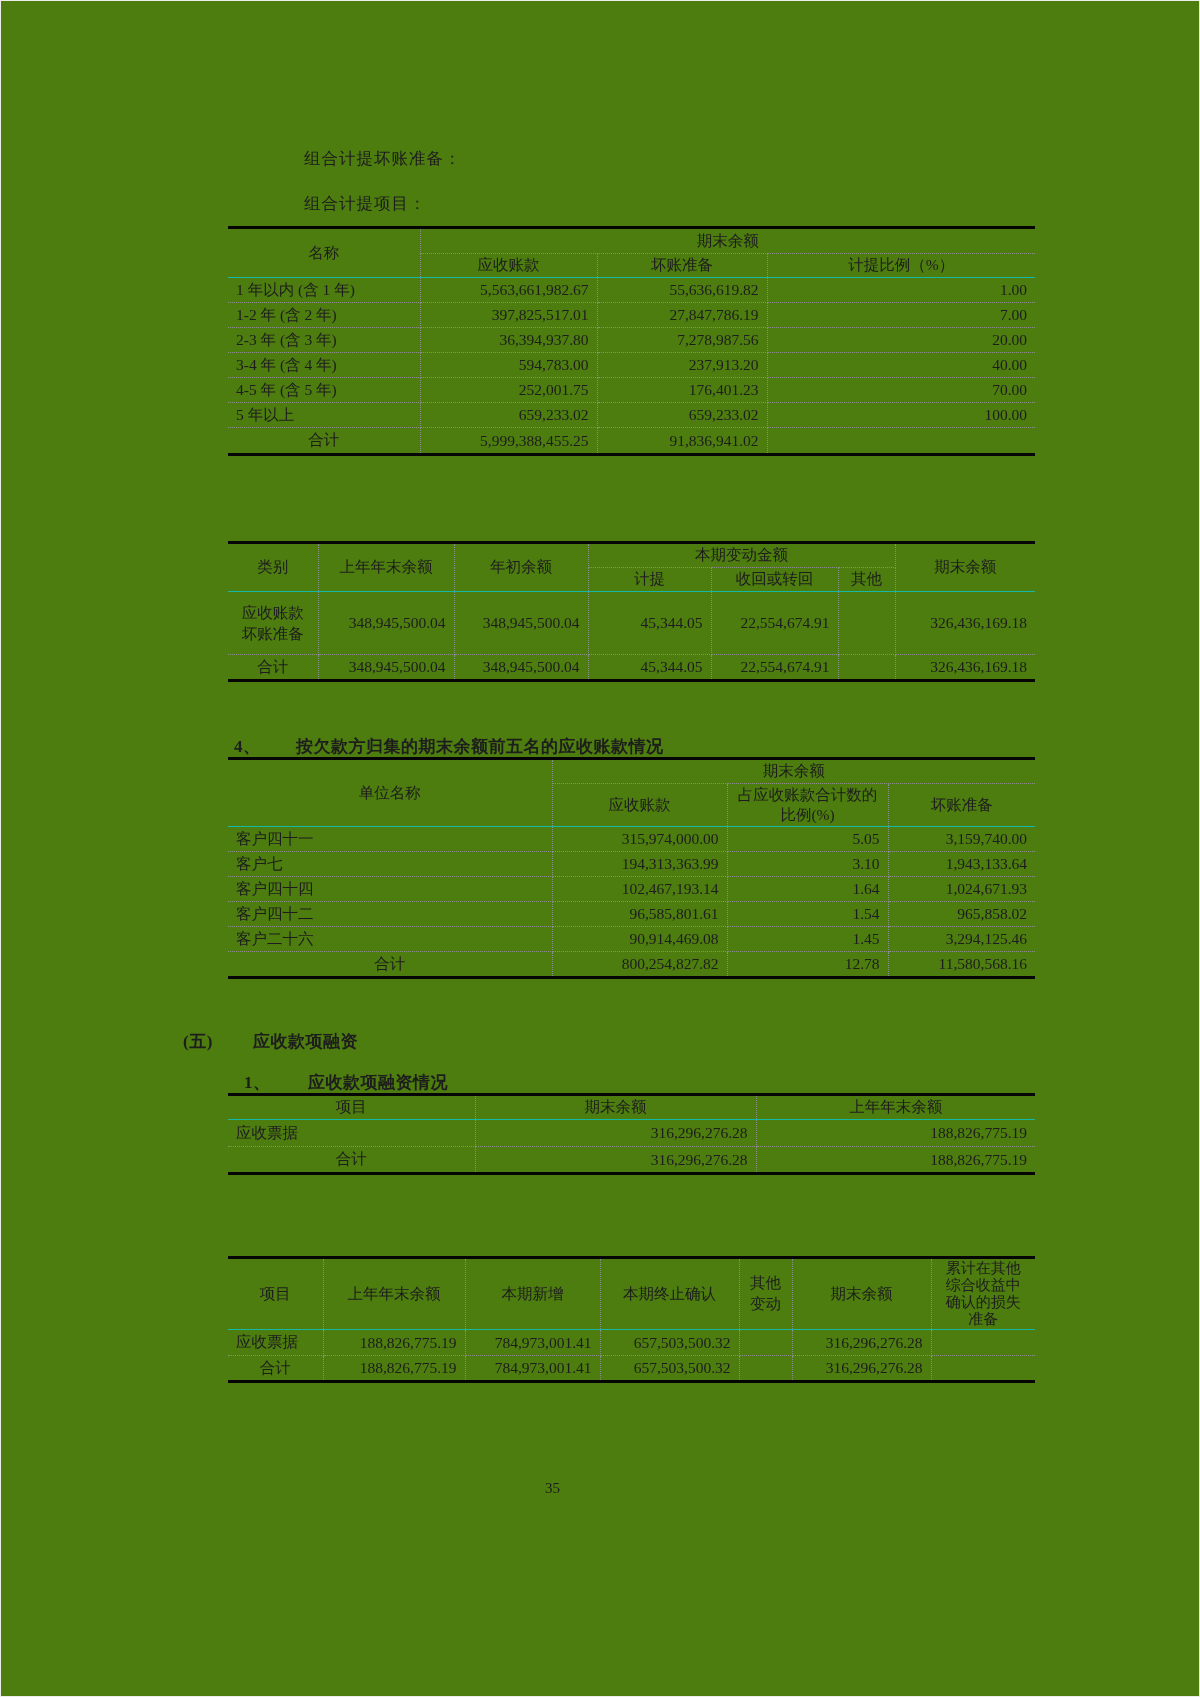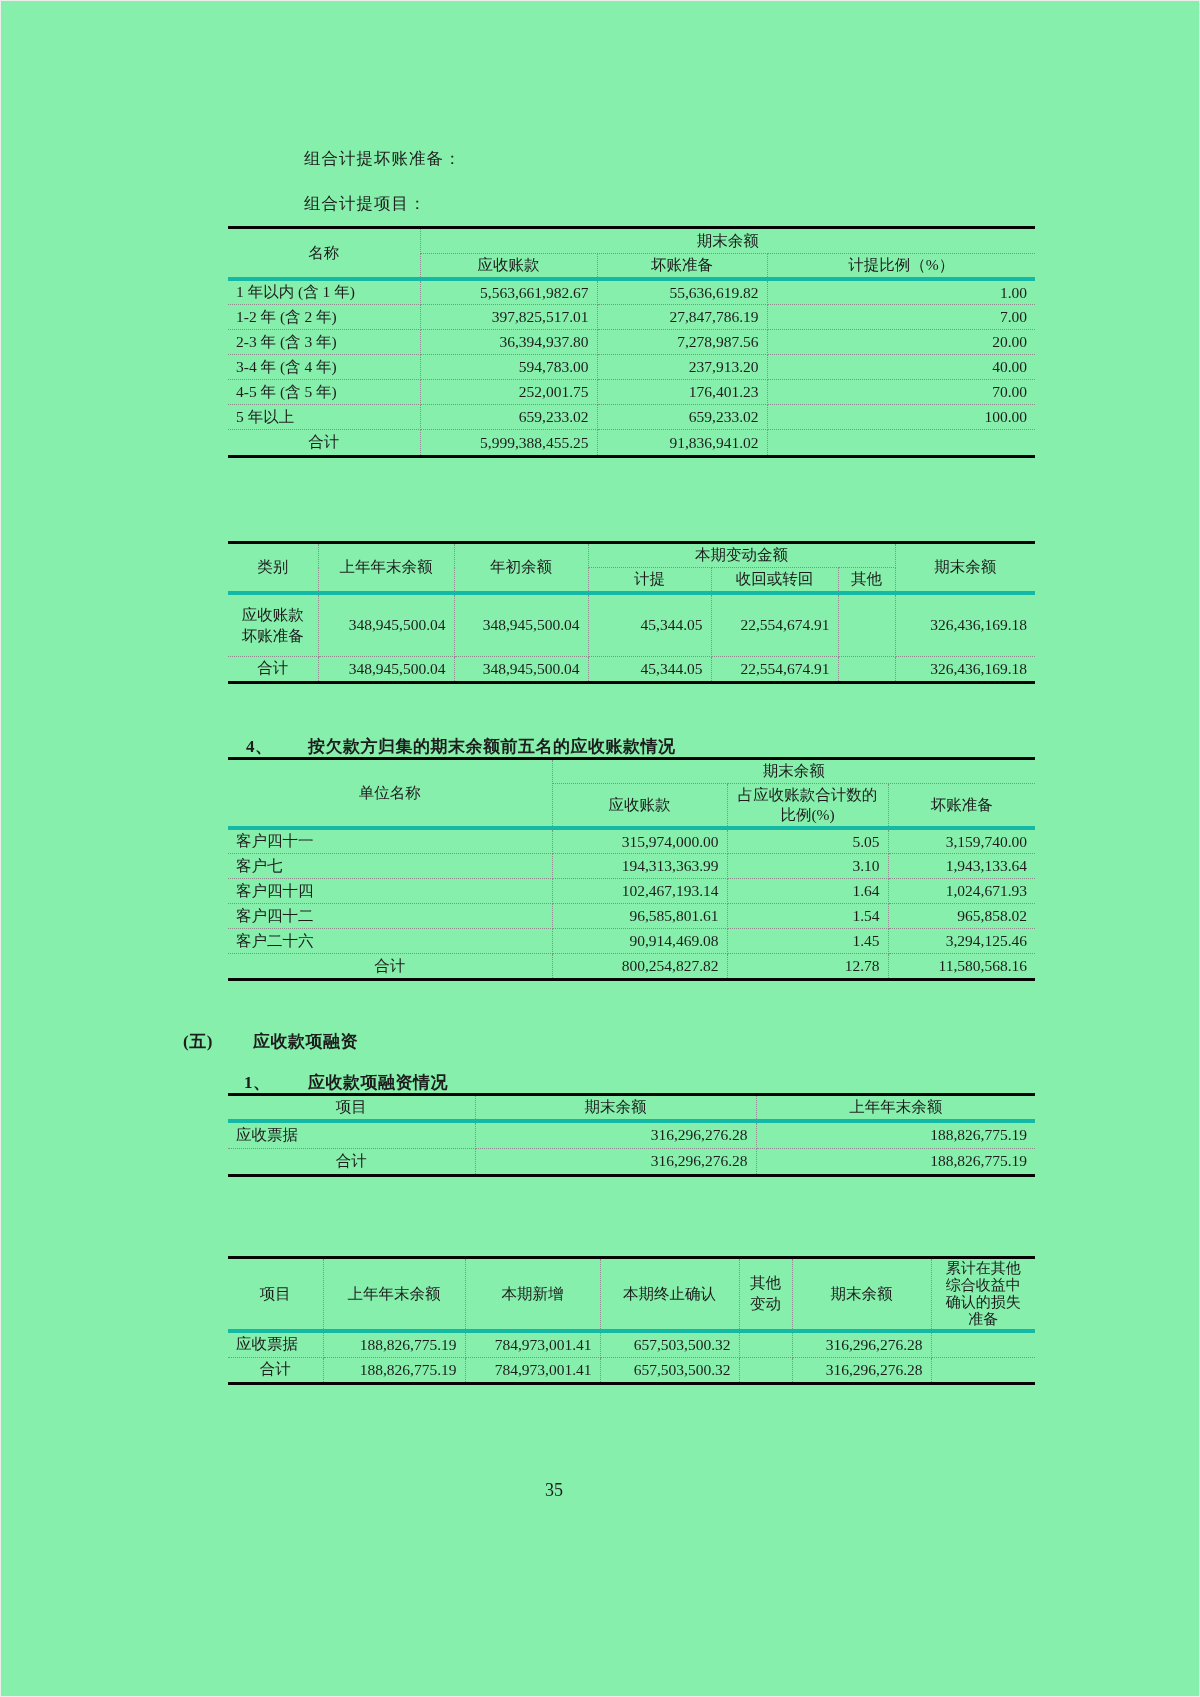--- a/index.html
+++ b/index.html
@@ -1,17 +1,17 @@
 <!DOCTYPE html>
 <html><head>
 <meta charset="utf-8">
 <style>
   html,body{margin:0;padding:0;background:#ffffff;}
   .page{
-    position:relative;width:1200px;height:1697px;background:#86efac;
+    position:relative;width:1200px;height:1697px;background:#4d7c0f;
     font-family:"Liberation Serif","DejaVu Serif",serif;color:#1d1d1d;
     overflow:hidden;box-shadow:inset 0 0 0 1px #ededeb;
   }
   .abs{position:absolute;}
   .intro{font-size:16.5px;letter-spacing:1px;}
   .heading{font-size:17px;font-weight:bold;letter-spacing:0.5px;white-space:nowrap;}
   .sec-no{display:inline-block;}
   .no62{width:62px;}
   .no64{width:64px;}
   .no70{width:70px;}
@@ -22,37 +22,37 @@
   }
   .doc-table th,.doc-table td{
     border:1px dotted #8c8c8c;font-weight:normal;padding:1px 8px;
     overflow:hidden;vertical-align:middle;
   }
   .doc-table thead th{text-align:center;}
   .doc-table tr>*:first-child{border-left:none;}
   .doc-table tr>*:last-child{border-right:none;}
   .doc-table thead tr:first-child>*{border-top:none;}
   .doc-table tbody tr:last-child>*{border-bottom:none;}
-  .doc-table tbody tr:first-child>*{border-top:4px solid #14b8a6;}
+  .doc-table tbody tr:first-child>*{border-top:1px solid #14b8a6;}
 
   .num{text-align:right;white-space:nowrap;}
   .ctr{text-align:center;}
   .lbl{text-align:left;padding-left:5px;}
   .cat{text-align:center;padding:1px 19px;line-height:21px;}
   .wrap20{line-height:20px;padding:1px 14px;margin-top:28px;}
   .wrap17{line-height:17px;padding:2px 12px;font-size:15px;}
   .pr6{padding-right:6px;}  .pr10{padding-right:10px;}
   .pr12{padding-right:12px;}.pr14{padding-right:14px;}
   .pr16{padding-right:16px;}.pr18{padding-right:18px;}
   .pr22{padding-right:22px;}.pr30{padding-right:30px;}
 
   .h22{height:22px;margin-top:27px;}.h23{height:23px;}.h24{height:24px;}.h25{height:25px;}
   .h26{height:26px;}.h27{height:27px;}.h42{height:42px;}.h63{height:63px;}.h72{height:72px;}
 
-  .pagenum{font-size:18px;}
+  .pagenum{font-size:15px;}
 </style>
 </head>
 <body>
 
 <div class="page">
 
   <div class="abs intro" style="left:304px;top:148px;">组合计提坏账准备：</div>
   <div class="abs intro" style="left:304px;top:193px;">组合计提项目：</div>
 
   <table class="abs doc-table" style="left:228px;top:226px;">
@@ -159,21 +159,21 @@
         <td class="num pr6">348,945,500.04</td>
         <td class="num pr6">348,945,500.04</td>
         <td class="num pr6">45,344.05</td>
         <td class="num pr6">22,554,674.91</td>
         <td class="num pr6"></td>
         <td class="num pr14">326,436,169.18</td>
       </tr>
     </tbody>
   </table>
 
-  <div class="abs heading" style="left:246px;top:735px;">
+  <div class="abs heading" style="left:234px;top:735px;">
     <span class="sec-no no62">4、</span><span>按欠款方归集的期末余额前五名的应收账款情况</span>
   </div>
 
   <table class="abs doc-table" style="left:228px;top:757px;">
     <colgroup>
         <col style="width:324px">
         <col style="width:175px">
         <col style="width:161px">
         <col style="width:147px">
       </colgroup>

